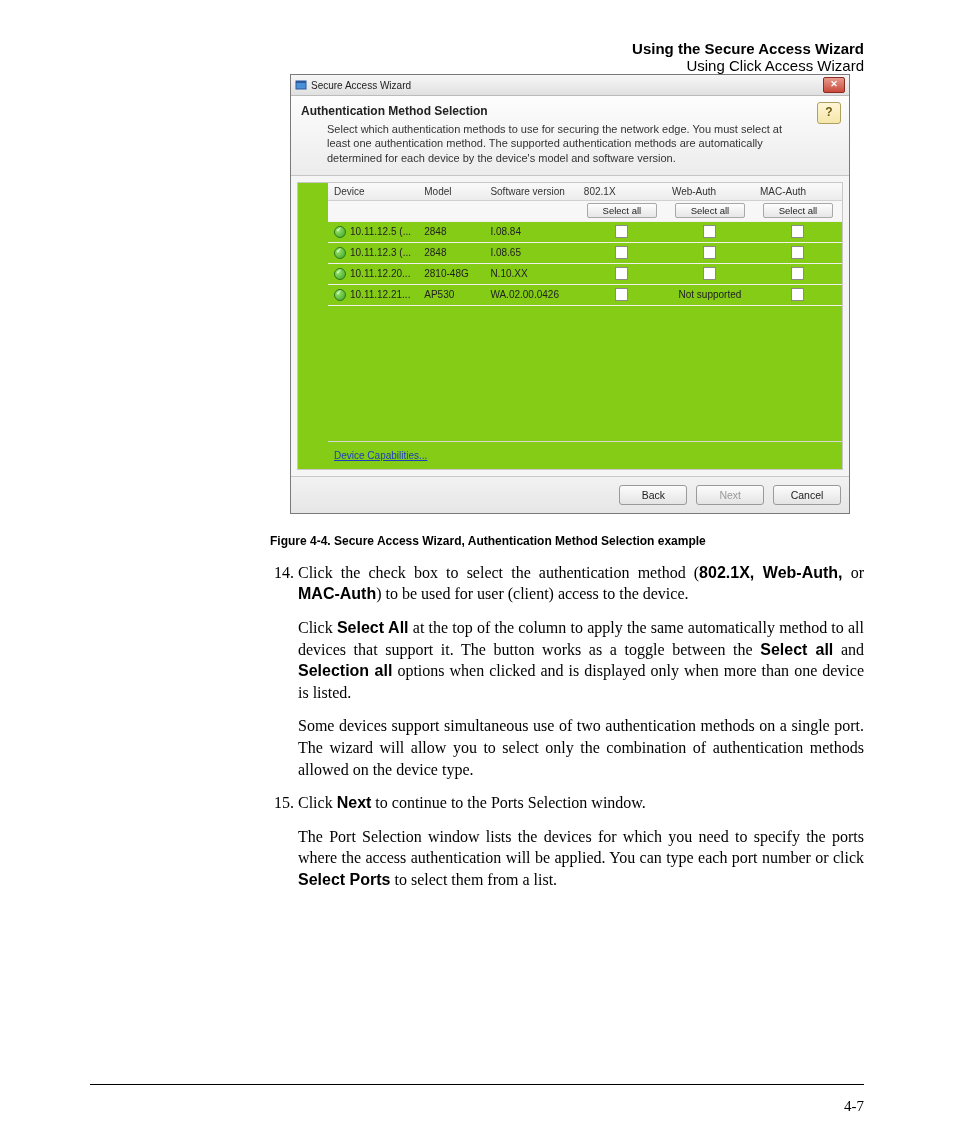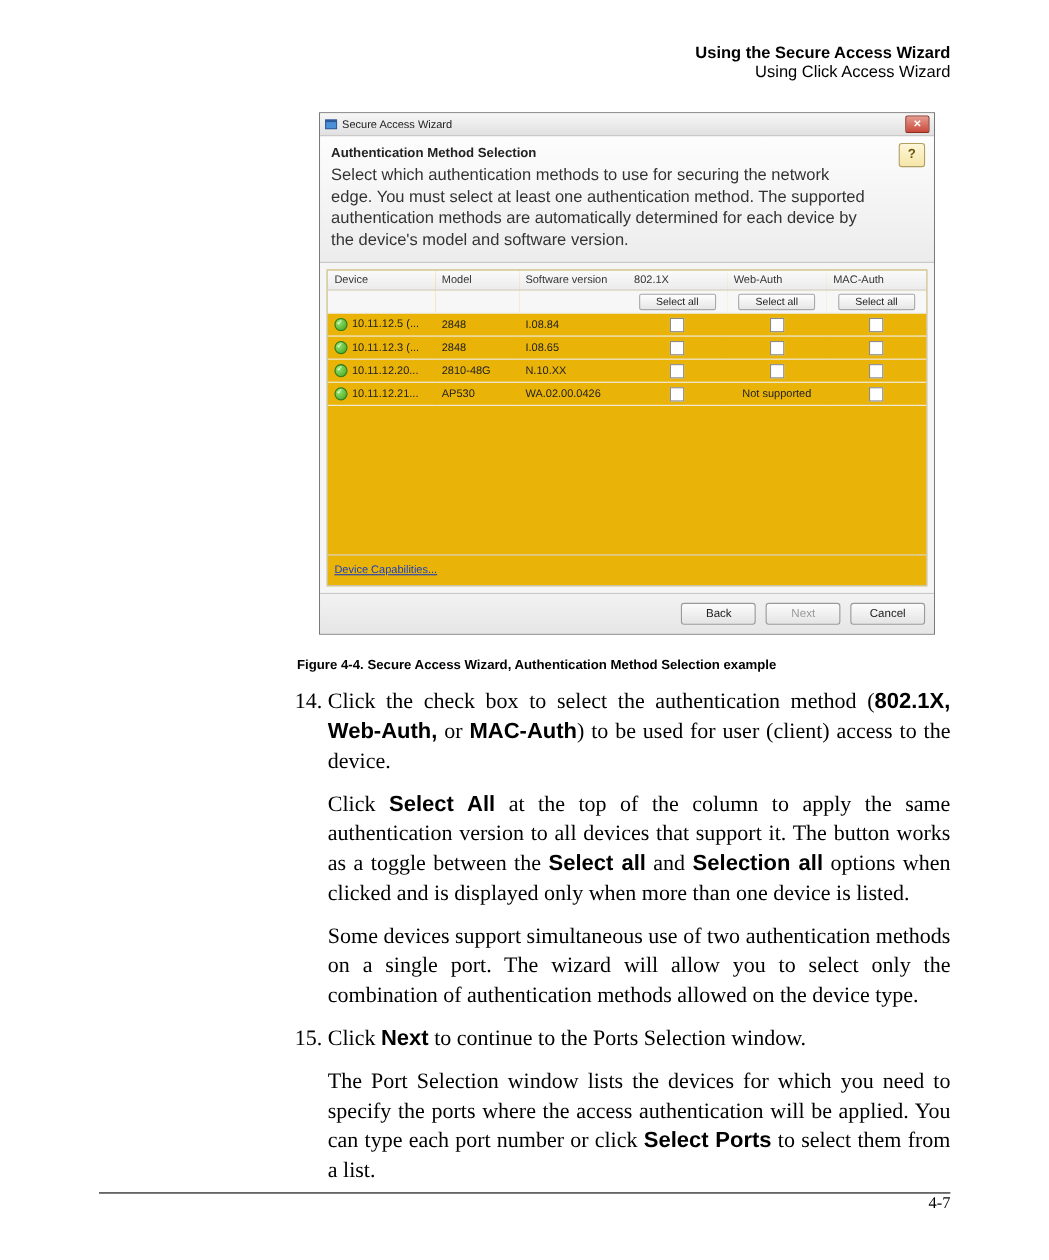--- a/index.html
+++ b/index.html
@@ -15,21 +15,20 @@
   }
   .page {
     padding: 40px 90px 0 110px;
     box-sizing: border-box;
     height: 100%;
     position: relative;
   }
   .header-block {
     text-align: right;
     font-family: Arial, Helvetica, sans-serif;
-    margin-bottom: 28px;
   }
   .header-bold {
     font-weight: bold;
     font-size: 15px;
   }
   .header-light {
     font-size: 15px;
   }
   
   .figure-wrap {
@@ -71,23 +70,23 @@
     border-bottom:1px solid #c5c5c5;
     padding: 8px 10px 10px 10px;
     position:relative;
   }
   .wiz-head-title {
     font-weight: bold;
     font-size: 12px;
     margin-bottom: 4px;
   }
   .wiz-head-desc {
-    font-size: 15px;
+    font-size: 11px;
     color:#333;
-    margin-left: 0;
+    margin-left: 26px;
     line-height: 1.3;
     padding-right: 50px;
   }
   .help-btn {
     position:absolute;
     right:8px; top:6px;
     width:22px;height:20px;
     border:1px solid #b0a060;
     background:linear-gradient(#fff6d8,#f5e6a8);
     border-radius:3px;
@@ -96,21 +95,22 @@
     color:#6a5a10;
     font-size:12px;
     line-height:18px;
   }
   .wiz-body {
     background:#f5f5f5;
     padding:6px;
   }
   .grid-frame {
     border:1px solid #c8c8c8;
-    background:#eab308;
+    background:#84cc16;
+    padding-left:30px;
   }
   table.grid {
     width:100%;
     border-collapse:collapse;
     font-size:10px;
   }
   table.grid th {
     text-align:left;
     font-weight:normal;
     background:linear-gradient(#fafafa,#ececec);
@@ -185,35 +185,35 @@
   
   .fig-caption {
     font-family: Arial, Helvetica, sans-serif;
     font-weight: bold;
     font-size: 12px;
     margin: 20px 0 14px 160px;
   }
   ol.body-list {
     margin: 0 0 0 160px;
     padding-left: 28px;
-    font-size: 20px;
+    font-size: 16px;
     line-height: 1.35;
   }
   ol.body-list > li { margin-bottom: 6px; }
   ol.body-list p { margin: 0 0 12px 0; text-align: justify; }
   .b { font-family: Arial, Helvetica, sans-serif; font-weight: bold; }
 
   .page-rule {
     position:absolute;
     left:90px; right:90px; bottom:60px;
     border-top:1px solid #000;
   }
   .page-num {
     position:absolute;
-    right:90px; bottom:42px;
+    right:90px; bottom:30px;
     font-size:15px;
   }
   .col-c { text-align:center; }
 </style>
 </head>
 <body>
 
 <div class="page">
   <div class="header-block">
     <div class="header-bold">Using the Secure Access Wizard</div>
@@ -308,21 +308,21 @@
   </div>
 
   <div class="fig-caption">Figure 4-4. Secure Access Wizard, Authentication Method Selection example</div>
 
   <ol class="body-list" start="14">
     <li>
       <p>
         <span>Click the check box to select the authentication method (</span><span class="b">802.1X, Web-Auth,</span><span> or </span><span class="b">MAC-Auth</span><span>) to be used for user (client) access to the device.</span>
       </p>
       <p>
-        <span>Click </span><span class="b">Select All</span><span> at the top of the column to apply the same authentication version to all devices that support it. The button works as a toggle between the </span><span class="b">Select all</span><span> and </span><span class="b">Selection all</span><span> options when clicked and is displayed only when more than one device is listed.</span>
+        <span>Click </span><span class="b">Select All</span><span> at the top of the column to apply the same automatically method to all devices that support it. The button works as a toggle between the </span><span class="b">Select all</span><span> and </span><span class="b">Selection all</span><span> options when clicked and is displayed only when more than one device is listed.</span>
       </p>
       <p>Some devices support simultaneous use of two authentication methods on a single port. The wizard will allow you to select only the combination of authentication methods allowed on the device type.</p>
     </li>
     <li>
       <p>
         <span>Click </span><span class="b">Next</span><span> to continue to the Ports Selection window.</span>
       </p>
       <p>
         <span>The Port Selection window lists the devices for which you need to specify the ports where the access authentication will be applied. You can type each port number or click </span><span class="b">Select Ports</span><span> to select them from a list.</span>
       </p>

